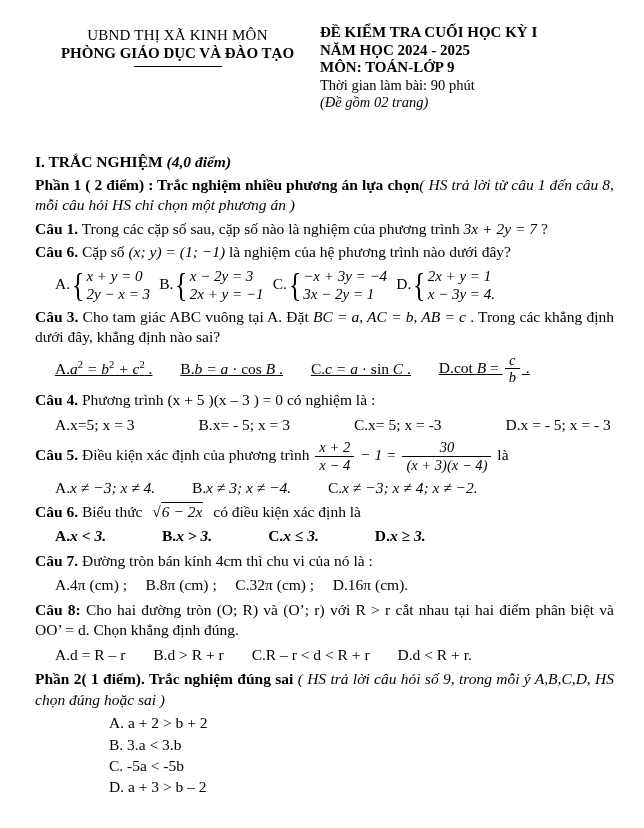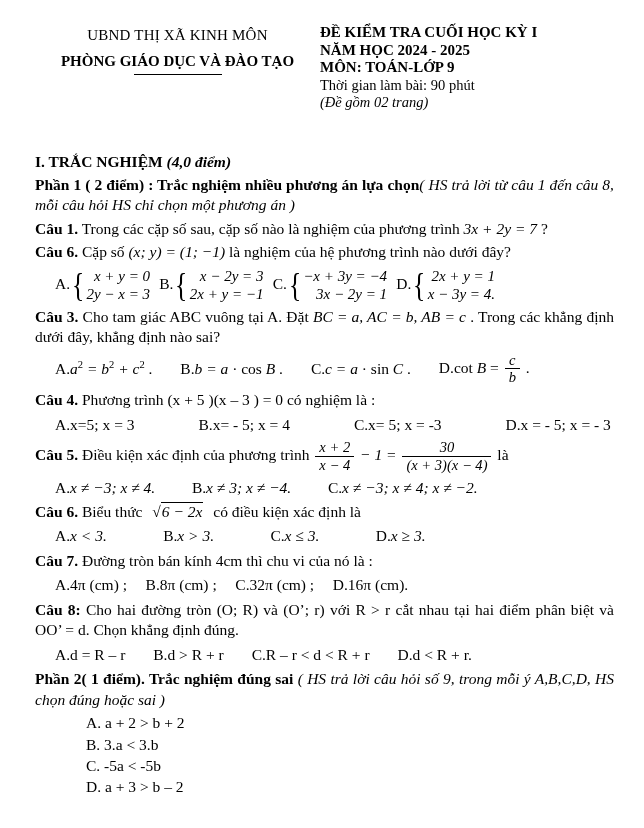--- a/index.html
+++ b/index.html
@@ -7,21 +7,21 @@
     width:644px; height:828px; overflow:hidden; color:#000;
     font-family:"Liberation Serif","DejaVu Serif",serif;
     font-size:15.5px;
   }
   .page { padding:24px 30px 0 35px; }
 
   
   .hdr { display:flex; }
   .hdr-left { width:285px; text-align:center; padding-top:3px; }
   .hl1 { font-size:15px; letter-spacing:.2px; }
-  .hl2 { font-size:15px; font-weight:bold; margin-top:9px; }
+  .hl2 { font-size:15px; font-weight:bold; margin-top:1px; }
   .rule { width:88px; border-top:1.5px solid #000; margin:4px auto 0; }
   .hdr-right { flex:1; text-align:left; line-height:17.5px; }
   .hr-b { font-size:15px; font-weight:bold; }
   .hr-n { font-size:14.5px; }
   .hr-i { font-size:14.5px; font-style:italic; }
 
   
   .docbody { margin-top:40px; }
   .para { margin:3px 0; line-height:1.32; text-align:justify; }
   .seg-b  { font-weight:bold; }
@@ -29,36 +29,36 @@
   .seg-bi { font-weight:bold; font-style:italic; }
   .seg-r  { }
   .seg-m  { font-style:italic; }
   .seg-mr { }
   sup { font-size:.68em; }
 
   .optrow { display:flex; justify-content:space-between; align-items:center;
             margin:4px 0 4px 20px; line-height:1.32; }
   .opt { white-space:nowrap; }
   .optlabel { }
-  .optcol { margin-left:51px; margin-top:1px; margin-bottom:1px; }
+  .optcol { margin-left:74px; margin-top:1px; margin-bottom:1px; }
 
   .frac { display:inline-block; vertical-align:middle; text-align:center;
           font-size:.94em; line-height:1.15; font-style:italic; margin:0 2px; }
   .frac .fn { display:block; padding:0 4px; border-bottom:1px solid #000; }
   .frac .fd { display:block; padding:0 4px; }
 
   .sqrt { white-space:nowrap; margin:0 6px; }
   .sqrt .rad { font-style:normal; }
   .sqrt .radb { border-top:1px solid #000; font-style:italic; padding:0 1px; }
 
   .sys { display:inline-flex; align-items:center; vertical-align:middle; }
   .sys .brace { font-size:34px; font-weight:normal; line-height:.9;
                 transform:scaleX(.75); display:inline-block; }
   .sys .sysrows { display:inline-flex; flex-direction:column;
-                  font-style:italic; line-height:1.2; font-size:.97em;text-align:right; }
+                  font-style:italic; line-height:1.2; font-size:.97em; }
 </style>
 </head>
 <body>
 
 <div class="page">
   <div class="hdr">
     <div class="hdr-left">
       <div class="hl1">UBND THỊ XÃ KINH MÔN</div>
       <div class="hl2">PHÒNG GIÁO DỤC VÀ ĐÀO TẠO</div>
       <div class="rule"></div>
@@ -100,41 +100,41 @@
           </span></span>
         <span class="opt"><span class="optlabel">D.</span><span class="sys">
             <span class="brace">{</span>
             <span class="sysrows">
               <span>2x + y = 1</span>
               <span>x − 3y = 4.</span>
             </span>
           </span></span>
       </div>
       <p class="para"><span class="seg-b">Câu 3.</span><span class="seg-r">  Cho tam giác ABC vuông tại A. Đặt </span><span class="seg-m">BC = a, AC = b, AB = c</span><span class="seg-r"> . Trong các khẳng định dưới đây, khẳng định nào sai?</span></p>
-      <div class="optrow" style="width: 82%;">
+      <div class="optrow" style="width: 82%; text-decoration: underline;">
         <span class="opt"><span class="optlabel">A.</span><span class="seg-m">a</span><sup>2</sup><span class="seg-m"> = b</span><sup>2</sup><span class="seg-m"> + c</span><sup>2</sup><span class="seg-mr"> .</span></span>
         <span class="opt"><span class="optlabel">B.</span><span class="seg-m">b = a</span><span class="seg-mr"> · cos </span><span class="seg-m">B</span><span class="seg-mr"> .</span></span>
         <span class="opt"><span class="optlabel">C.</span><span class="seg-m">c = a</span><span class="seg-mr"> · sin </span><span class="seg-m">C</span><span class="seg-mr"> .</span></span>
         <span class="opt"><span class="optlabel">D.</span><span class="seg-mr">cot </span><span class="seg-m">B</span><span class="seg-mr"> = </span><span class="frac"><span class="fn">c</span><span class="fd">b</span></span><span class="seg-mr"> .</span></span>
       </div>
       <p class="para"><span class="seg-b">Câu 4.</span><span class="seg-r"> Phương trình (x + 5 )(x – 3 ) = 0 có nghiệm là :</span></p>
       <div class="optrow" style="width: 96%;">
         <span class="opt"><span class="optlabel">A.</span><span class="seg-r">x=5; x = 3</span></span>
-        <span class="opt"><span class="optlabel">B.</span><span class="seg-r">x= - 5; x = 4</span></span>
+        <span class="opt"><span class="optlabel">B.</span><span class="seg-r">x= - 5; x = 3</span></span>
         <span class="opt"><span class="optlabel">C.</span><span class="seg-r">x= 5; x = -3</span></span>
         <span class="opt"><span class="optlabel">D.</span><span class="seg-r">x = - 5; x = - 3</span></span>
       </div>
       <p class="para"><span class="seg-b">Câu 5.</span><span class="seg-r"> Điều kiện xác định của phương trình </span><span class="frac"><span class="fn">x + 2</span><span class="fd">x − 4</span></span><span class="seg-m"> − 1 = </span><span class="frac"><span class="fn">30</span><span class="fd">(x + 3)(x − 4)</span></span><span class="seg-r"> là</span></p>
       <div class="optrow" style="width: 73%;">
         <span class="opt"><span class="optlabel">A.</span><span class="seg-m">x ≠ −3; x ≠ 4.</span></span>
         <span class="opt"><span class="optlabel">B.</span><span class="seg-m">x ≠ 3; x ≠ −4.</span></span>
         <span class="opt"><span class="optlabel">C.</span><span class="seg-m">x ≠ −3; x ≠ 4; x ≠ −2.</span></span>
       </div>
       <p class="para"><span class="seg-b">Câu 6.</span><span class="seg-r"> Biểu thức </span><span class="sqrt"><span class="rad">√</span><span class="radb">6 − 2x</span></span><span class="seg-r"> có điều kiện xác định là</span></p>
-      <div class="optrow" style="width: 64%;">
+      <div class="optrow" style="width: 64%; font-weight: bold;">
         <span class="opt"><span class="optlabel">A.</span><span class="seg-m">x &lt; 3.</span></span>
         <span class="opt"><span class="optlabel">B.</span><span class="seg-m">x &gt; 3.</span></span>
         <span class="opt"><span class="optlabel">C.</span><span class="seg-m">x ≤ 3.</span></span>
         <span class="opt"><span class="optlabel">D.</span><span class="seg-m">x ≥ 3.</span></span>
       </div>
       <p class="para"><span class="seg-b">Câu 7.</span><span class="seg-r"> Đường tròn bán kính 4cm thì chu vi của nó là :</span></p>
       <div class="optrow" style="width: 61%;">
         <span class="opt"><span class="optlabel">A.</span><span class="seg-r">4π (cm) ;</span></span>
         <span class="opt"><span class="optlabel">B.</span><span class="seg-r">8π (cm) ;</span></span>
         <span class="opt"><span class="optlabel">C.</span><span class="seg-r">32π (cm) ;</span></span>

